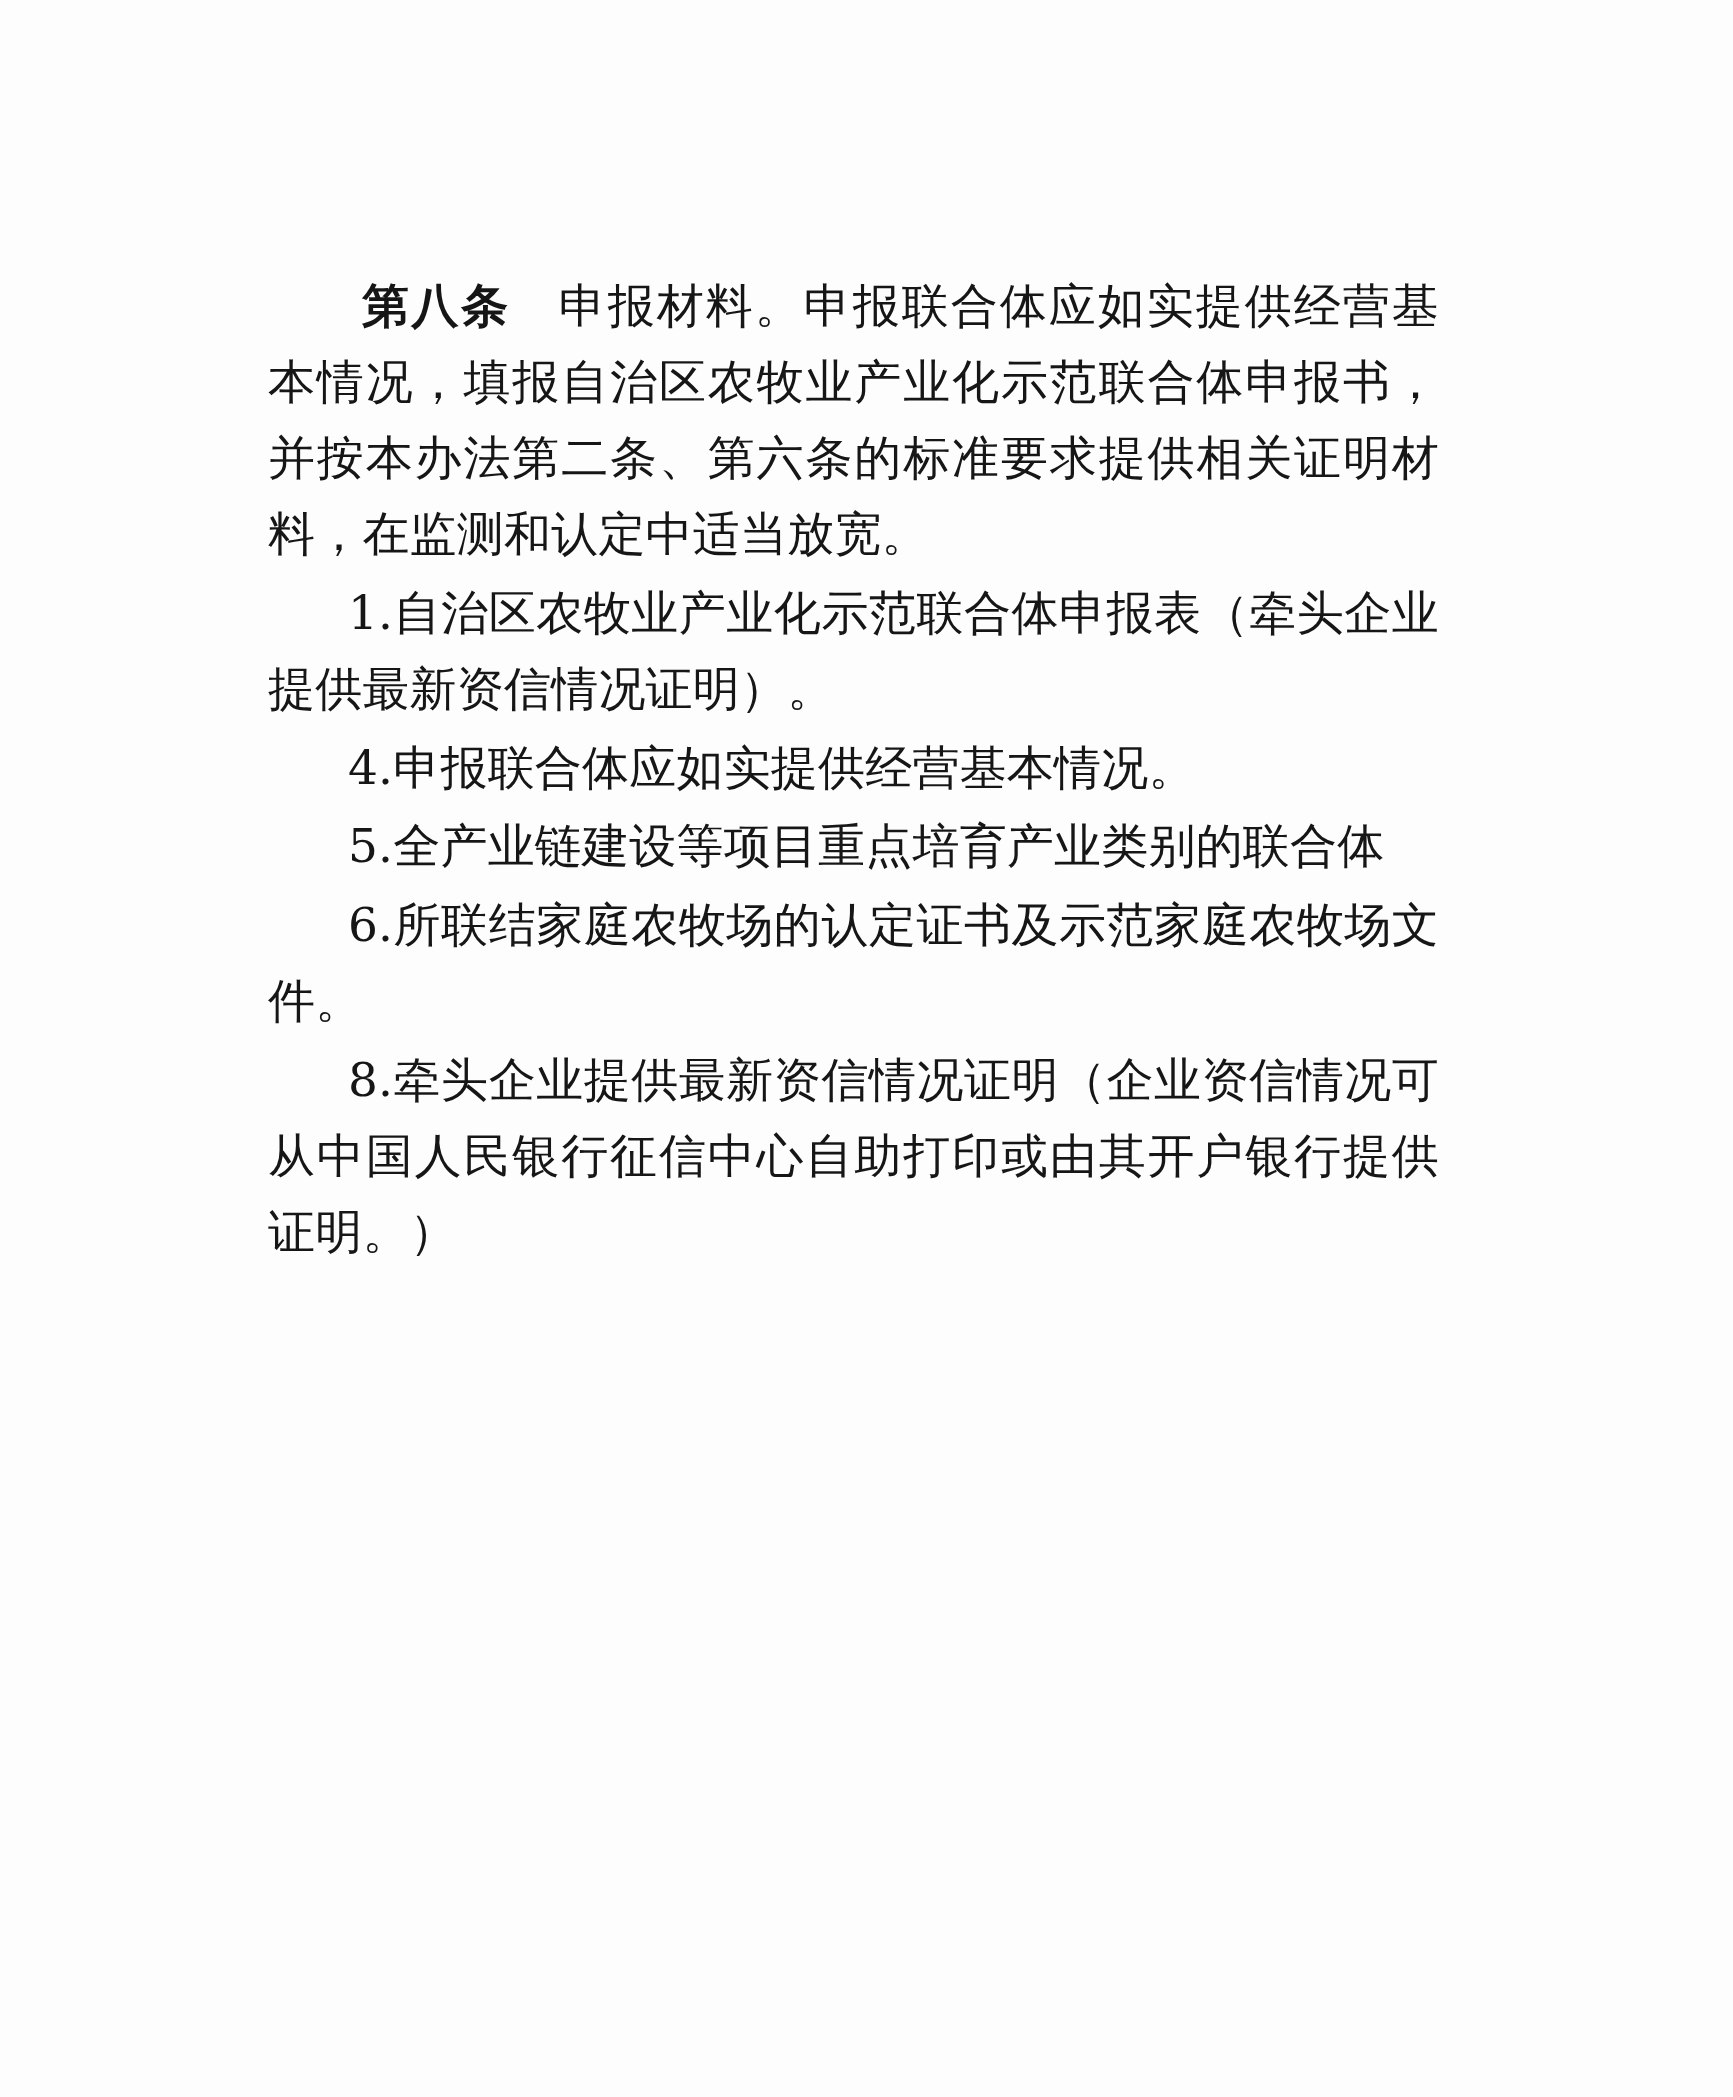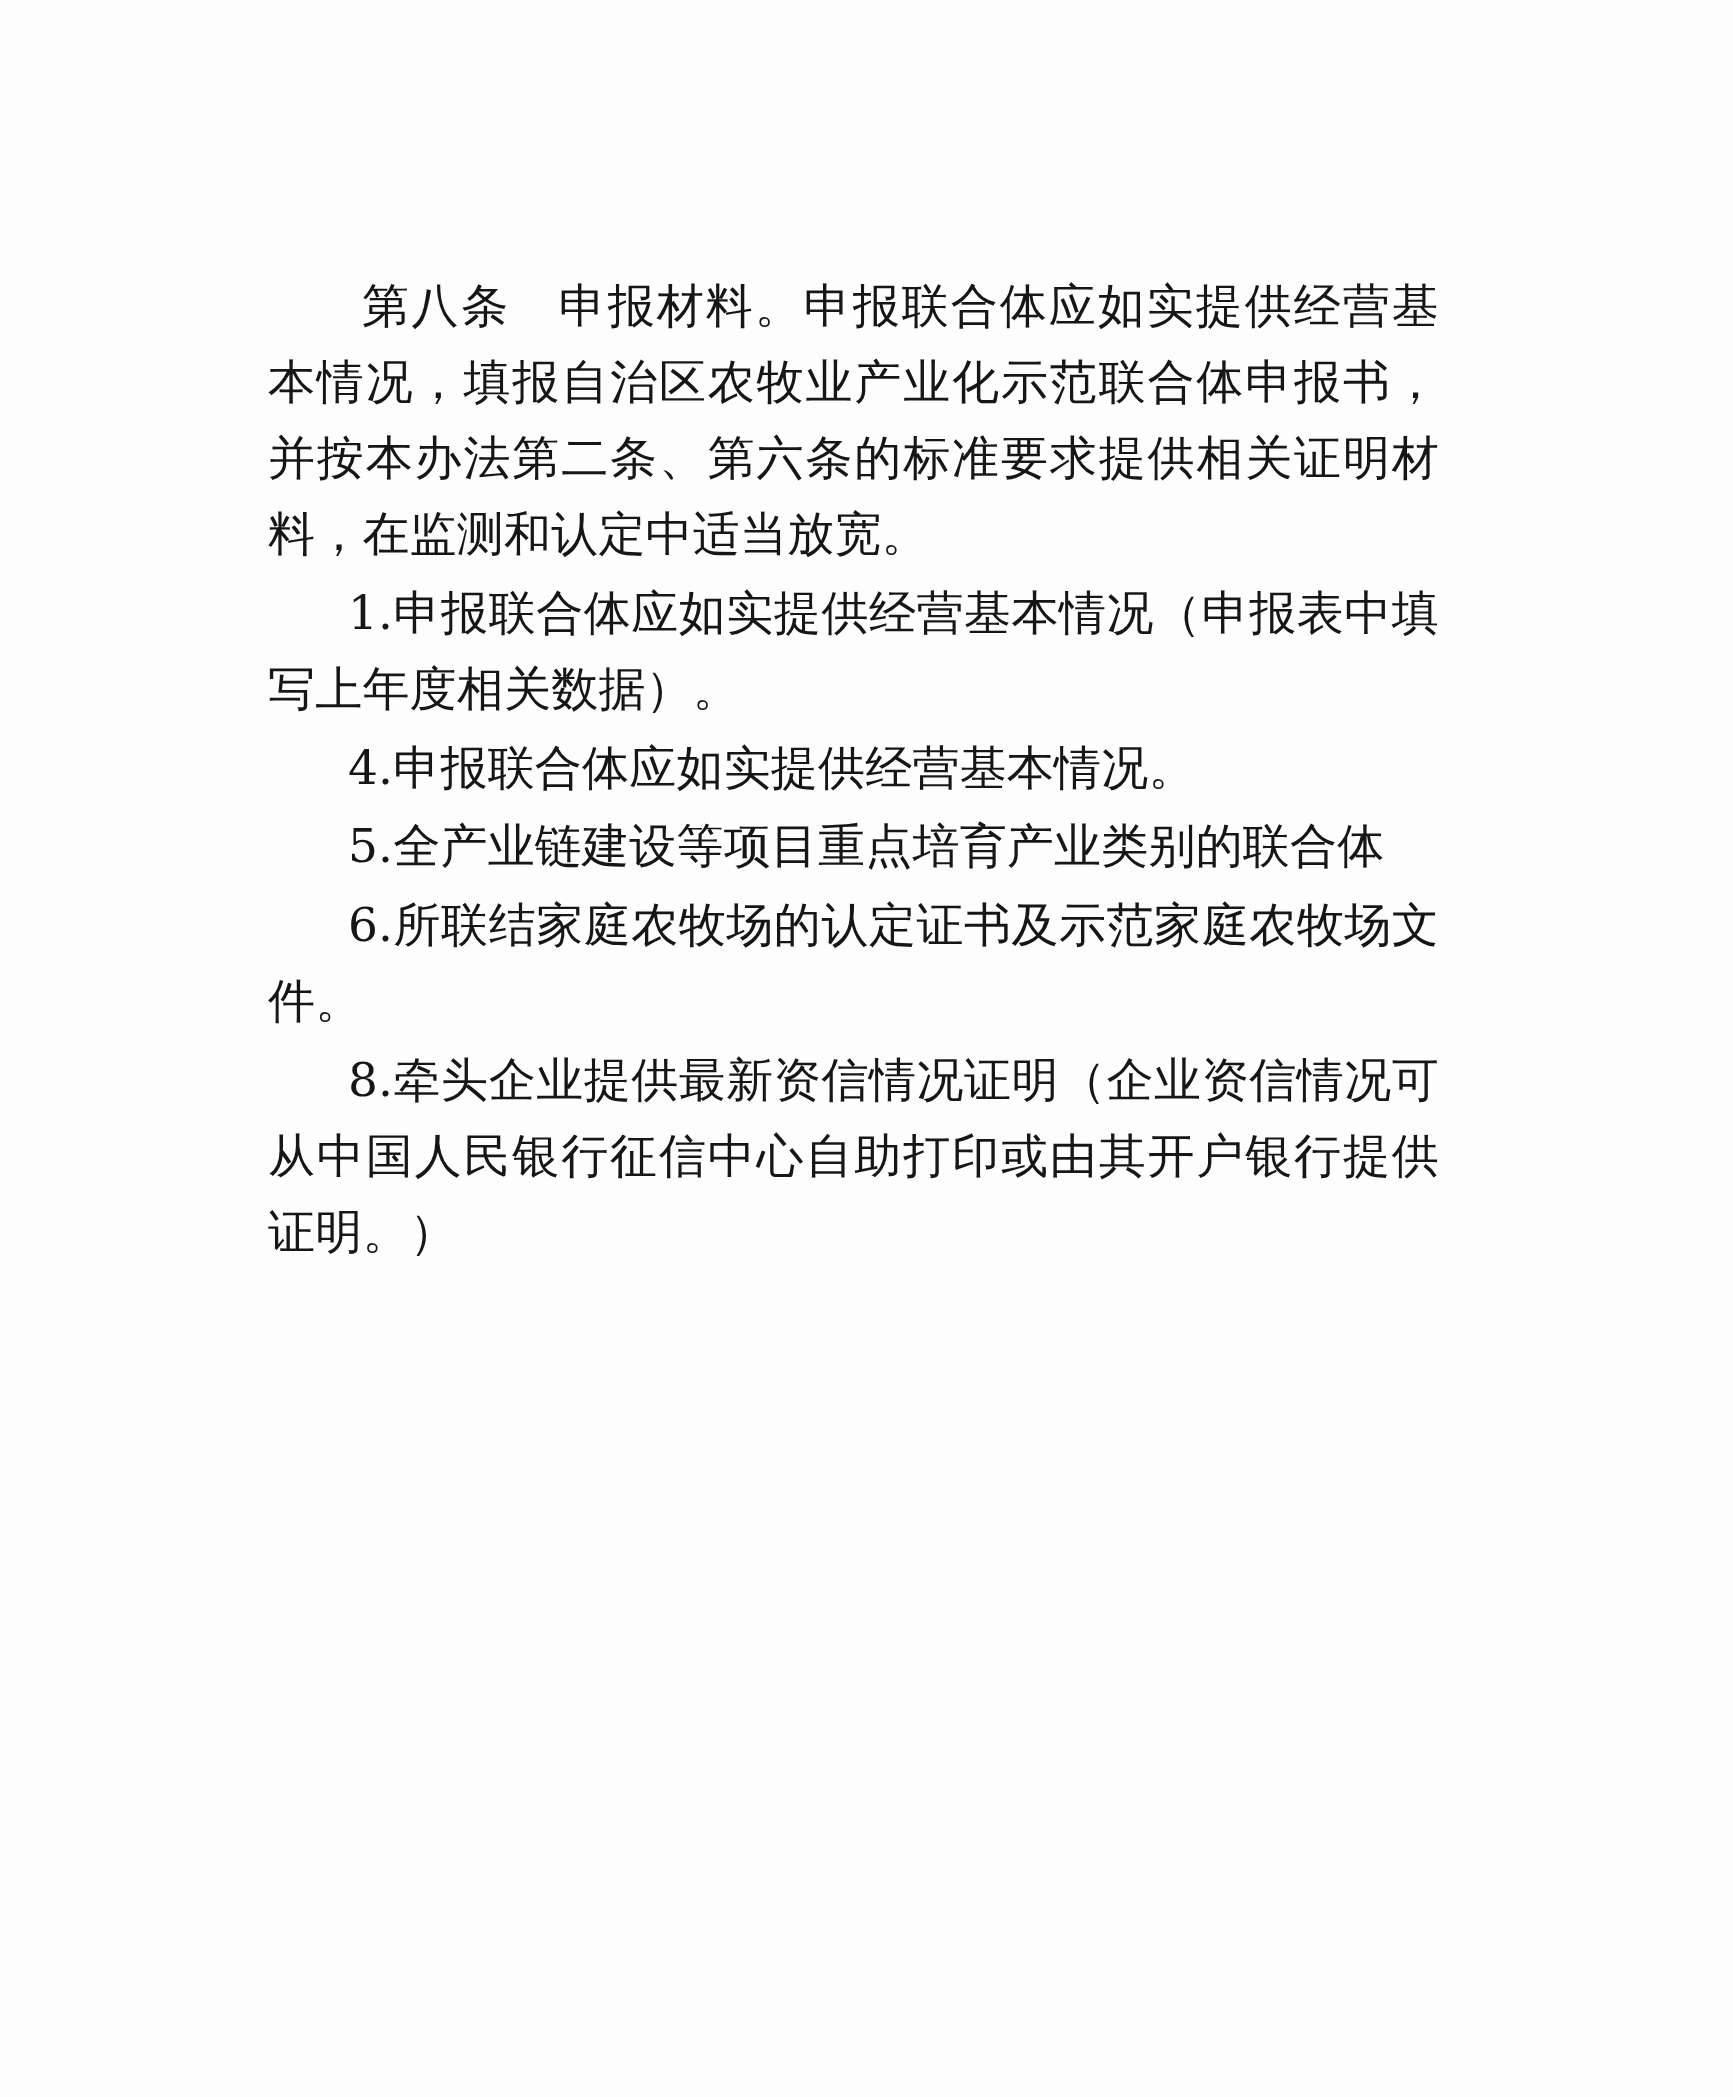--- a/index.html
+++ b/index.html
@@ -28,42 +28,42 @@
   }
   .para {
     margin: 0 0 2.5px 0;
     text-indent: 0;
   }
   .para-indent {
     margin: 0 0 2.5px 0;
     text-indent: 94px;
   }
   .art-label {
-    font-weight: normal;
+    font-weight: bold;
     letter-spacing: 0.8px;
   }
   .art-gap {
     display: inline-block;
     width: 46px;
   }
   .list-item {
     margin: 0 0 2.5px 0;
     text-indent: 80px;
   }
 </style>
 </head>
 <body>
 
 <div class="page">
   <div class="doc-body">
 
 
     <p class="para-indent"><span class="art-label">第八条</span><span class="art-gap"></span><span>申报材料。申报联合体应如实提供经营基本情况，填报自治区农牧业产业化示范联合体申报书，并按本办法第二条、第六条的标准要求提供相关证明材料，在监测和认定中适当放宽。</span></p>
 
-    <p class="list-item"><span>1.</span><span>申报联合体应如实提供经营基本情况（申报表中填写上年度相关数据）。</span></p>
+    <p class="list-item"><span>1.</span><span>自治区农牧业产业化示范联合体申报表（牵头企业提供最新资信情况证明）。</span></p>
 
 
 
     <p class="list-item"><span>4.</span><span>申报联合体应如实提供经营基本情况。</span></p>
 
     <p class="list-item"><span>5.</span><span>全产业链建设等项目重点培育产业类别的联合体</span></p>
 
     <p class="list-item"><span>6.</span><span>所联结家庭农牧场的认定证书及示范家庭农牧场文件。</span></p>
 
 

